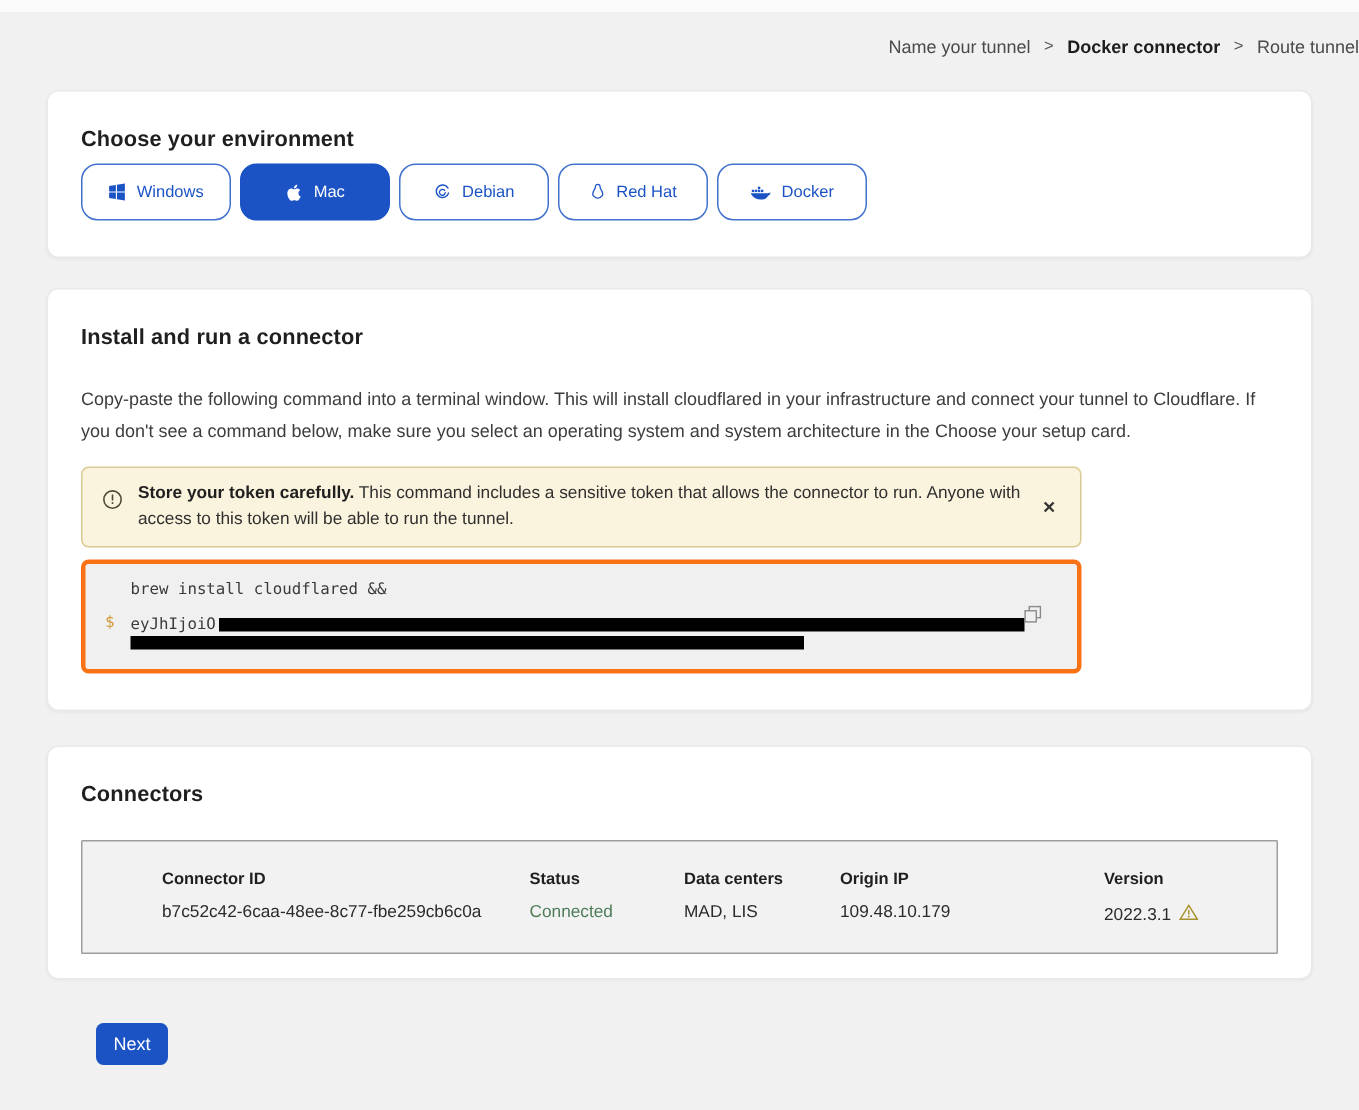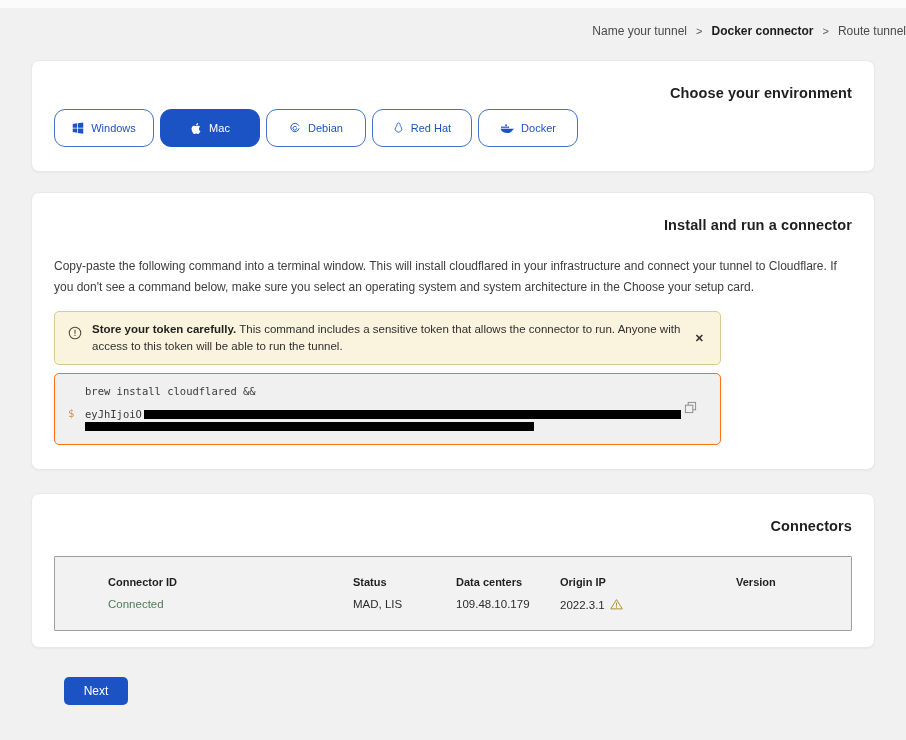--- a/index.html
+++ b/index.html
@@ -23,21 +23,21 @@
 
   
   .page { padding: 0 31px; }
   .card {
     background: #ffffff;
     border: 1px solid #e9e9e9;
     border-radius: 8px;
     box-shadow: 0 1px 2px rgba(0,0,0,0.04);
     padding: 24px 22px;
   }
-  .card-title { font-size: 14.5px; font-weight: bold; color: #1f1f1f; letter-spacing: .1px; text-align: right; }
+  .card-title { font-size: 14.5px; font-weight: bold; color: #1f1f1f; letter-spacing: .1px; }
 
   .card-env { margin-top: 22px; }
   .os-label { margin-top: 25px; font-size: 12px; color: #3d3d3d; }
   .os-row { display: flex; gap: 6px; margin-top: 8px; }
   .os-btn {
     width: 100px; height: 38px;
     display: flex; align-items: center; justify-content: center; gap: 7px;
     background: #ffffff;
     border: 1px solid #4272cd;
     border-radius: 11px;
@@ -65,21 +65,21 @@
   .warn-text b { color: #1f1f1f; }
   .warn-close {
     flex: 0 0 auto; border: none; background: none; cursor: pointer;
     font-size: 11px; font-weight: bold; color: #333333; padding: 2px 4px;
     align-self: center; font-family: "Liberation Sans", sans-serif;
   }
 
   
   .terminal {
     max-width: 667px; margin-top: 8px; position: relative;
-    background: #f0f0f0; border: 1px solid #f97316; border-radius: 5px;
+    background: #f0f0f0; border: 3px solid #f97316; border-radius: 5px;
     padding: 12px 0 13px 13px;
     font-family: "DejaVu Sans Mono", monospace;
     font-size: 10.5px; color: #3a3a3a; line-height: 11px;
   }
   .term-line1 { margin-left: 17px; }
   .term-cmd { display: flex; margin-top: 11px; }
   .term-prompt { width: 17px; color: #d29a3a; flex: 0 0 auto; }
   .term-cmd-body { flex: 1 1 auto; }
   .token-line { display: flex; align-items: center; margin-top: 1px; }
   .redact-bar { height: 9px; background: #000000; }
@@ -105,21 +105,21 @@
     padding: 19px 16px 18px 53px;
   }
   .t-head { font-size: 11px; font-weight: bold; color: #1f1f1f; }
   .t-cell { font-size: 11.5px; color: #2b2b2b; }
   .t-cell.status { color: #4f7d5a; }
   .t-cell.version { display: flex; align-items: center; gap: 5px; }
 
   
   .footer { padding: 29px 0 0 33px; }
   .next-btn {
-    width: 64px; height: 28px;
+    width: 48px; height: 28px;
     background: #1b53c5; color: #ffffff;
     border: none; border-radius: 5px;
     font-size: 12px; cursor: pointer;
     font-family: "Liberation Sans", sans-serif;
   }
 </style>
 </head>
 <body>
 
 <div class="top-strip"></div>
@@ -228,20 +228,21 @@
   <section class="card card-connectors">
     <h2 class="card-title">Connectors</h2>
     <div class="connectors-table">
       <div class="t-grid">
         <div class="t-head">Connector ID</div>
         <div class="t-head">Status</div>
         <div class="t-head">Data centers</div>
         <div class="t-head">Origin IP</div>
         <div class="t-head">Version</div>
 
+        <div class="t-cell">b7c52c42-6caa-48ee-8c77-fbe259cb6c0a</div>
         <div class="t-cell status">Connected</div>
         <div class="t-cell">MAD, LIS</div>
         <div class="t-cell">109.48.10.179</div>
         <div class="t-cell version">
           <span>2022.3.1</span>
           <span>
             <svg width="13" height="12" viewBox="0 0 16 14">
                 <path d="M8 1.6L15.1 13H.9z" fill="none" stroke="#a8922e" stroke-width="1.2"></path>
                 <rect x="7.4" y="5.3" width="1.2" height="3.8" fill="#a8922e"></rect>
                 <circle cx="8" cy="10.7" r="0.8" fill="#a8922e"></circle>

